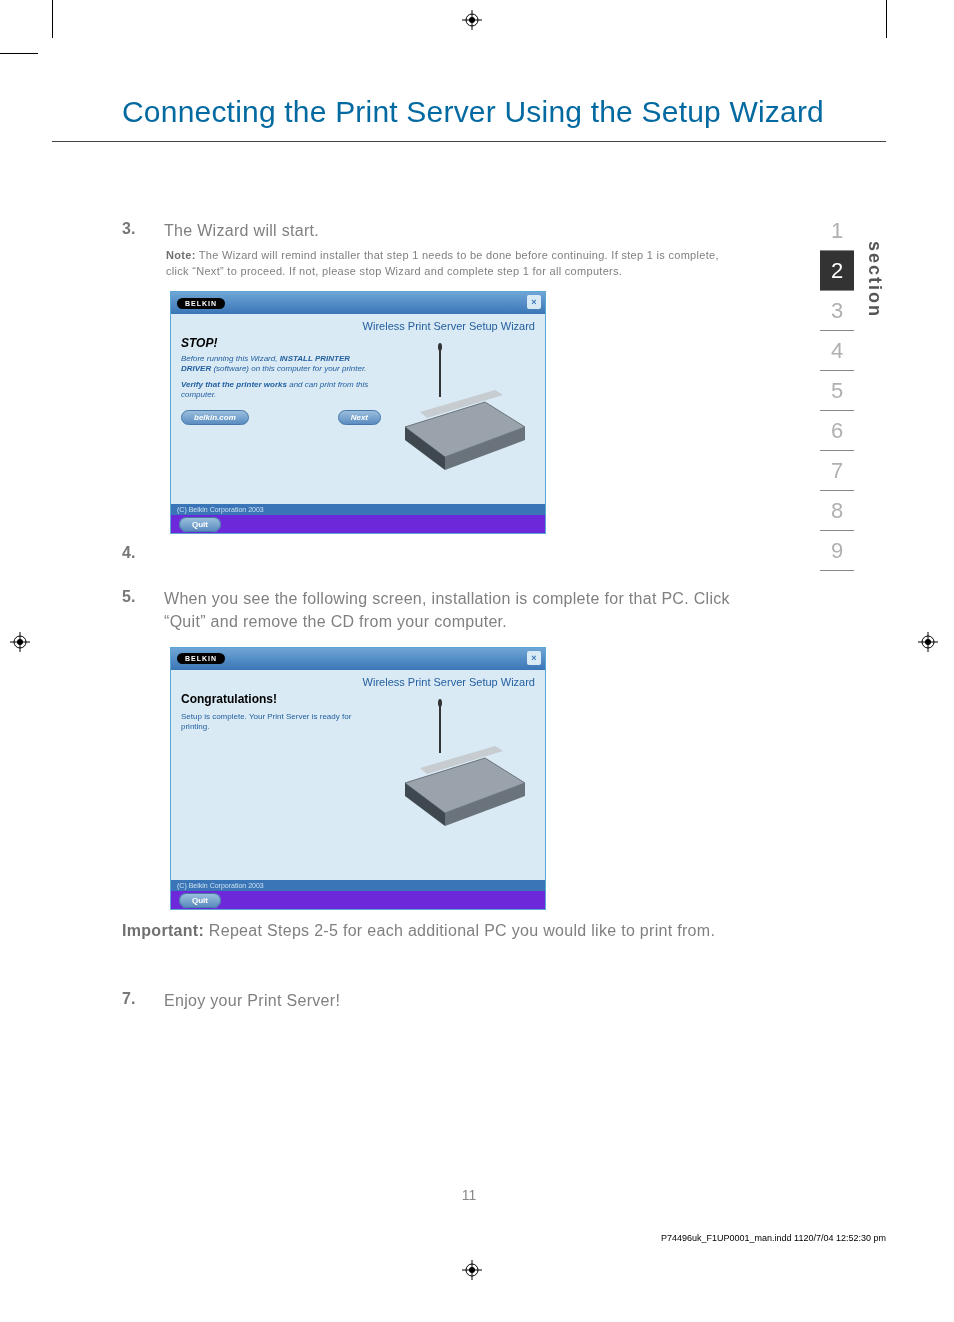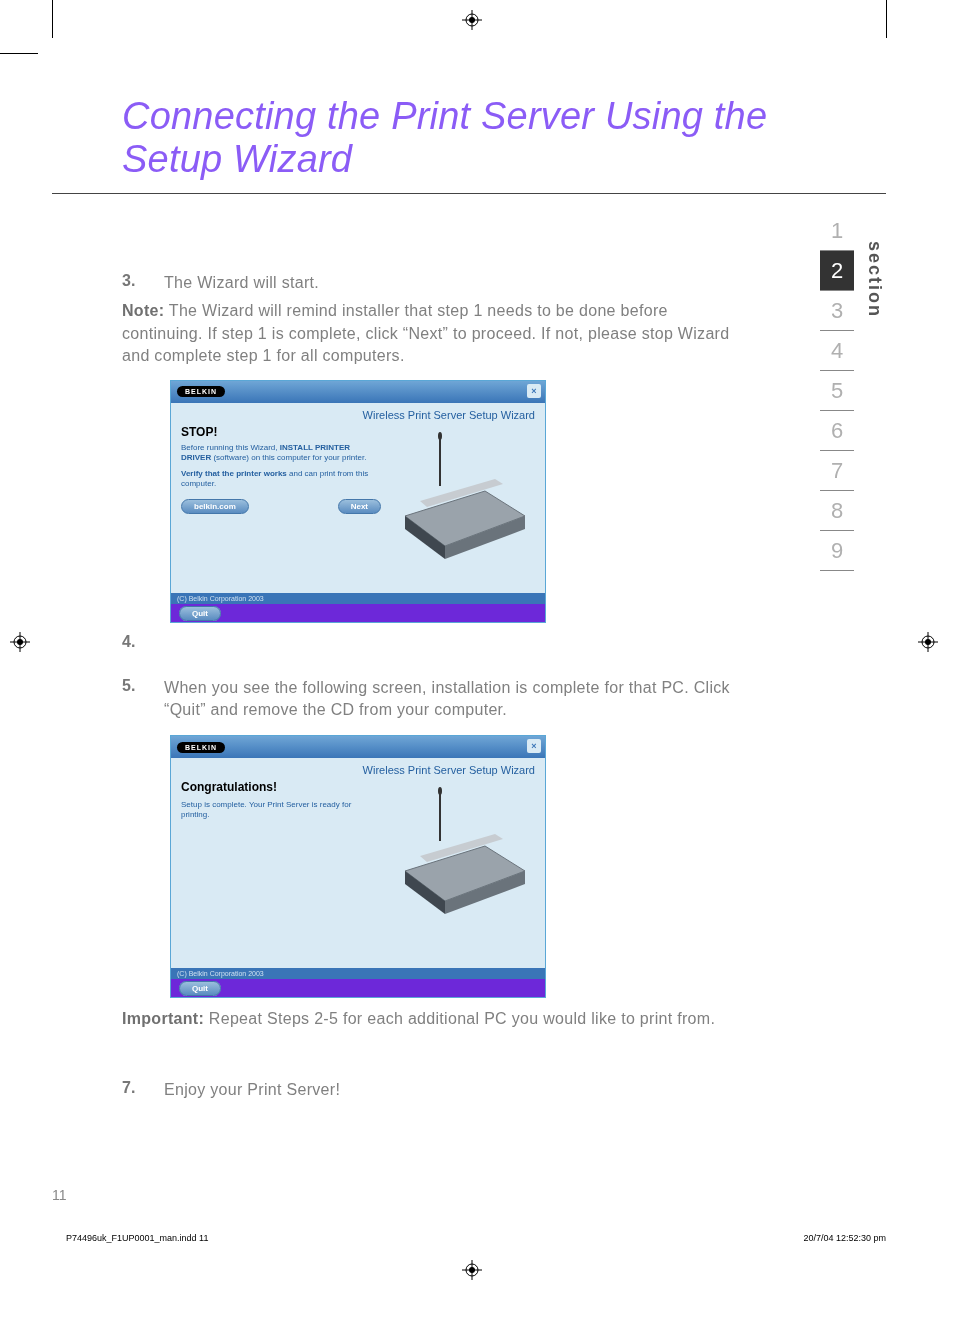--- a/index.html
+++ b/index.html
@@ -9,63 +9,63 @@
   .crop-top-left-v { top: 0; left: 52px; width: 1px; height: 38px; }
   .crop-top-right-v { top: 0; left: 886px; width: 1px; height: 38px; }
   .reg-mark { position: absolute; width: 20px; height: 20px; }
   .reg-mark svg { width: 100%; height: 100%; }
   .reg-top { top: 10px; left: 462px; }
   .reg-left { top: 632px; left: 10px; }
   .reg-right { top: 632px; left: 918px; }
   .reg-bottom { top: 1260px; left: 462px; }
 
   .page { position: absolute; left: 52px; top: 53px; width: 834px; height: 1220px; }
-  .title { font-size: 38px; font-weight: 400; color: #8b5cf6; letter-spacing: 0.2px; padding: 42px 10px 12px 70px; border-bottom: 1px solid #444; font-family: "Arial Narrow", Arial, sans-serif; font-style: italic; }
+  .title { font-size: 30px; font-weight: 400; color: #0369a1; letter-spacing: 0.2px; padding: 42px 10px 12px 70px; border-bottom: 1px solid #444; font-family: "Arial Narrow", Arial, sans-serif; }
   .content { position: relative; padding: 78px 0 0 70px; width: 680px; }
   .step { display: flex; margin-bottom: 6px; }
   .step-num { width: 42px; font-weight: bold; color: #777; font-size: 16px; flex-shrink: 0; }
   .step-text { font-size: 16px; color: #808080; line-height: 1.4; letter-spacing: 0.3px; }
-  .note { font-size: 16px; color: #808080; line-height: 1.4; letter-spacing: 0.3px; margin-bottom: 12px; }
+  .note { font-size: 11px; color: #808080; line-height: 1.4; letter-spacing: 0.3px; margin-bottom: 12px; margin-left: 44px; }
   .note b, .important b { color: #707070; font-weight: bold; }
   .important { font-size: 16px; color: #808080; line-height: 1.4; letter-spacing: 0.3px; margin-top: 6px; margin-bottom: 48px; }
 
   
   .wiz { width: 376px; margin: 0 0 10px 48px; border: 1px solid #5aa7d6; background: #d9eaf4; font-family: Tahoma, Arial, sans-serif; font-size: 9px; color: #2560a0; }
   .wiz-titlebar { height: 22px; background: linear-gradient(#6fa6d6, #3a75b7); display: flex; align-items: center; padding: 0 6px; position: relative; }
   .wiz-logo { background: #000; color: #fff; font-size: 7px; font-weight: bold; padding: 2px 8px; border-radius: 9px; letter-spacing: 1px; }
   .wiz-close { position: absolute; right: 4px; top: 3px; width: 14px; height: 14px; background: #d9eaf4; border-radius: 2px; display: flex; align-items: center; justify-content: center; font-size: 9px; color: #3a75b7; font-weight: bold; }
   .wiz-subtitle { text-align: right; padding: 6px 10px 4px 1px; color: #2560a0; font-size: 11px; }
   .wiz-body { position: relative; min-height: 170px; padding: 0 10px 6px 10px; }
   .wiz-left { width: 200px; }
   .stop { font-weight: bold; color: #000; font-size: 12px; margin-bottom: 4px; }
   .congrats { font-weight: bold; color: #000; font-size: 12px; margin-bottom: 6px; }
   .wiz-para { font-size: 8px; line-height: 1.25; margin-bottom: 6px; }
   .wiz-para b { font-weight: bold; }
   .device { position: absolute; right: 10px; top: 6px; width: 150px; height: 140px; }
   .wiz-btnrow { display: flex; align-items: center; gap: 14px; padding: 4px 0; }
   .wiz-btn { background: linear-gradient(#9bbfdd,#5a8cc0); color: #fff; font-size: 8px; font-weight: bold; padding: 2px 12px; border-radius: 9px; border: 1px solid #4477aa; }
   .wiz-copy { background: #3a75b7; color: #cde0f0; font-size: 7px; padding: 2px 6px; }
   .wiz-footer { background: #6d28d9; padding: 4px 8px; }
-  .wiz1 .wiz-body { min-height: 168px; }
+  .wiz1 .wiz-body { min-height: 168px; font-style: italic; }
   .wiz2 .wiz-body { min-height: 188px; }
   .wiz-spacer { flex: 1; }
 
   
   .device svg { width: 100%; height: 100%; }
 
   
   .tabs { position: absolute; right: 0; top: 158px; width: 66px; }
   .tab-label { writing-mode: vertical-rl; font-size: 18px; color: #555; letter-spacing: 2px; position: absolute; left: 44px; top: 30px; font-weight: bold; }
   .tab { width: 34px; height: 40px; display: flex; align-items: center; justify-content: center; font-size: 22px; color: #b0b0b0; border-bottom: 1px solid #888; font-weight: 500; }
   .tab:first-child { }
   .tab.active { background: #333; color: #fff; }
 
-  .page-num { position: absolute; left: 0; width: 100%; bottom: 70px; font-size: 14px; color: #888; }
-
-  .footer-line { position: absolute; left: 14px; bottom: 30px; font-size: 9px; color: #000; display: flex; width: 820px; justify-content: space-between; gap: 41px; }
+  .page-num { position: absolute; left: 0; width: 100%; text-align: center; bottom: 70px; font-size: 14px; color: #888; }
+
+  .footer-line { position: absolute; left: 14px; bottom: 30px; font-size: 9px; color: #000; display: flex; width: 820px; justify-content: flex-end; }
 </style>
 </head>
 <body>
 
 <div class="crop-mark crop-top-left-h"></div>
 <div class="crop-mark crop-top-left-v"></div>
 <div class="crop-mark crop-top-right-v"></div>
 <div class="reg-mark reg-top"><svg viewBox="0 0 20 20">
       <circle cx="10" cy="10" r="6" fill="none" stroke="#000" stroke-width="1"></circle>
       <circle cx="10" cy="10" r="3" fill="#000"></circle>

